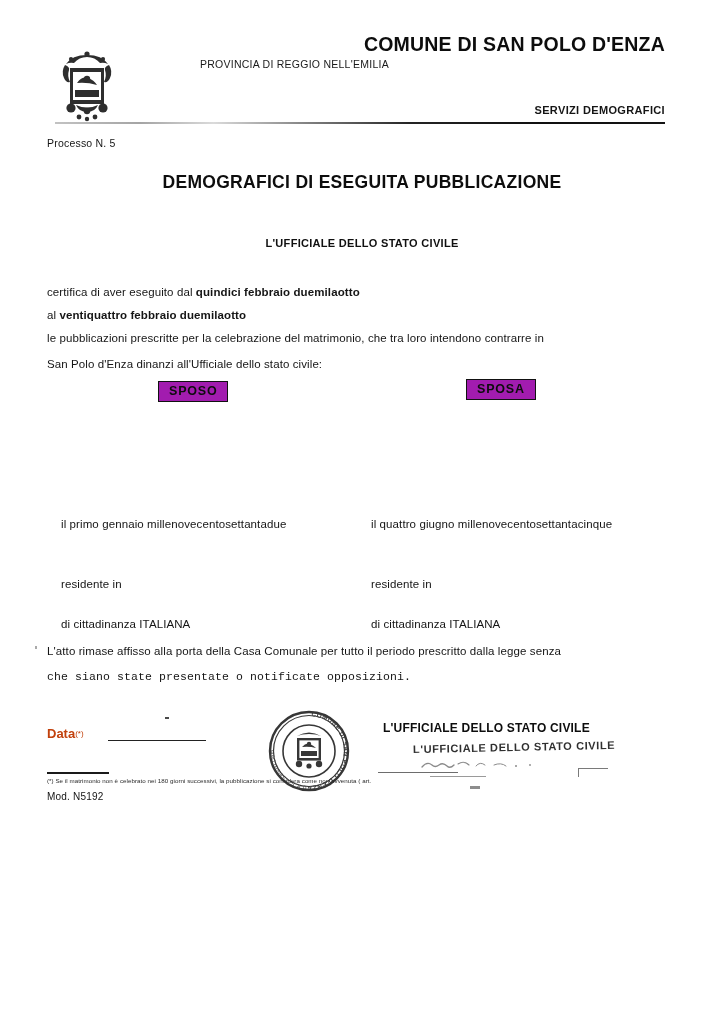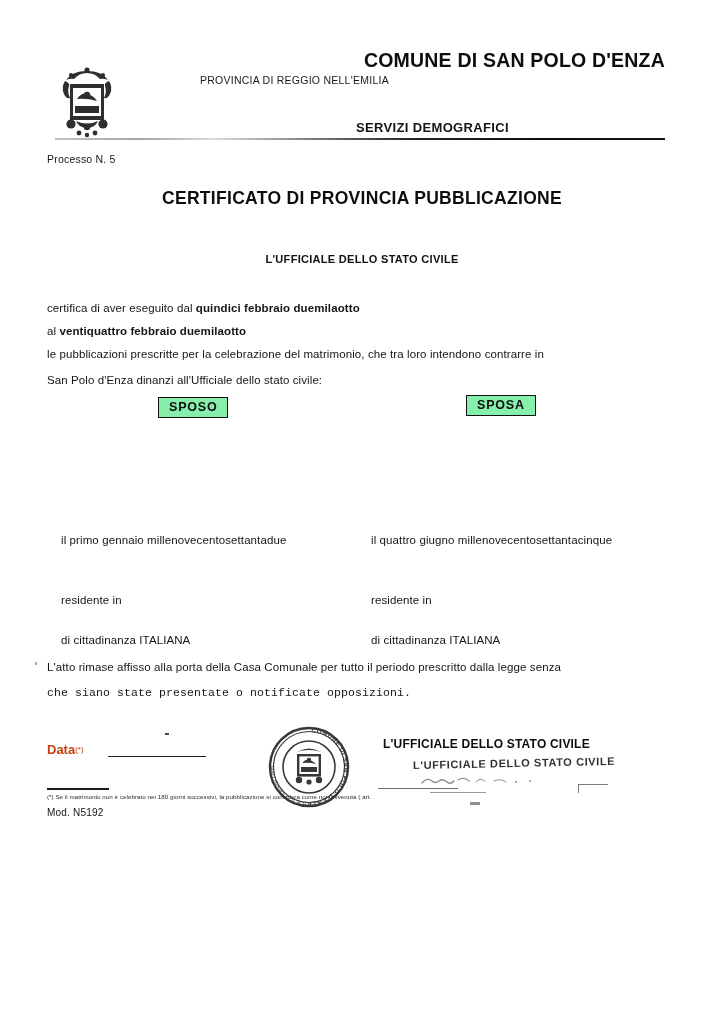--- a/index.html
+++ b/index.html
@@ -9,21 +9,21 @@
     background: #ffffff;
   }
   body {
     font-family: "Liberation Sans", sans-serif;
     color: #111111;
   }
   .page {
     position: relative;
     width: 724px;
     height: 804px;
-    margin: 16px auto;
+    margin: 0 auto;
     background: #ffffff;
     overflow: hidden;
   }
 
   
   .header {
     position: absolute;
     left: 0;
     top: 0;
     width: 724px;
@@ -56,22 +56,22 @@
     text-align: left;
     font-size: 10.5px;
     letter-spacing: 0.25px;
     color: #1a1a1a;
   }
   .service-line {
     position: absolute;
     left: 200px;
     top: 104px;
     width: 465px;
-    text-align: center;
-    font-size: 13px;
+    text-align: right;
+    font-size: 11px;
     font-weight: bold;
     letter-spacing: 0.35px;
     color: #151515;
   }
   .header-rule {
     position: absolute;
     left: 55px;
     top: 122px;
     width: 610px;
     height: 2px;
@@ -135,21 +135,21 @@
 
   
   .spouse-box {
     position: absolute;
     border: 1.6px solid #111111;
     font-size: 12.5px;
     font-weight: bold;
     letter-spacing: 0.8px;
     padding: 2px 10px 3px 10px;
     color: #0d0d0d;
-    background: #86efac;
+    background: #a21caf;
   }
   .box-sposo { left: 158px; top: 381px; }
   .box-sposa { left: 466px; top: 379px; }
 
   
   .col-left  { left: 47px; }
   .col-right { left: 357px; }
 
   .detail-line {
     position: absolute;
@@ -362,21 +362,21 @@
     </div>
 
     <div class="muni-title">COMUNE DI SAN POLO D'ENZA</div>
     <div class="muni-sub">PROVINCIA DI REGGIO NELL'EMILIA</div>
     <div class="service-line">SERVIZI DEMOGRAFICI</div>
     <div class="header-rule"></div>
   </div>
 
   <div class="processo">Processo N. 5</div>
 
-  <div class="doc-title">CERTIFICATO DI PROVINCIA PUBBLICAZIONE</div>
+  <div class="doc-title">DEMOGRAFICI DI ESEGUITA PUBBLICAZIONE</div>
 
   <div class="officer-heading">L'UFFICIALE DELLO STATO CIVILE</div>
 
   <div class="body-line l-certifica">
     <span>certifica di aver eseguito dal</span>
     <span class="bold">quindici febbraio duemilaotto</span>
   </div>
 
   <div class="body-line l-al">
     <span>al</span>

